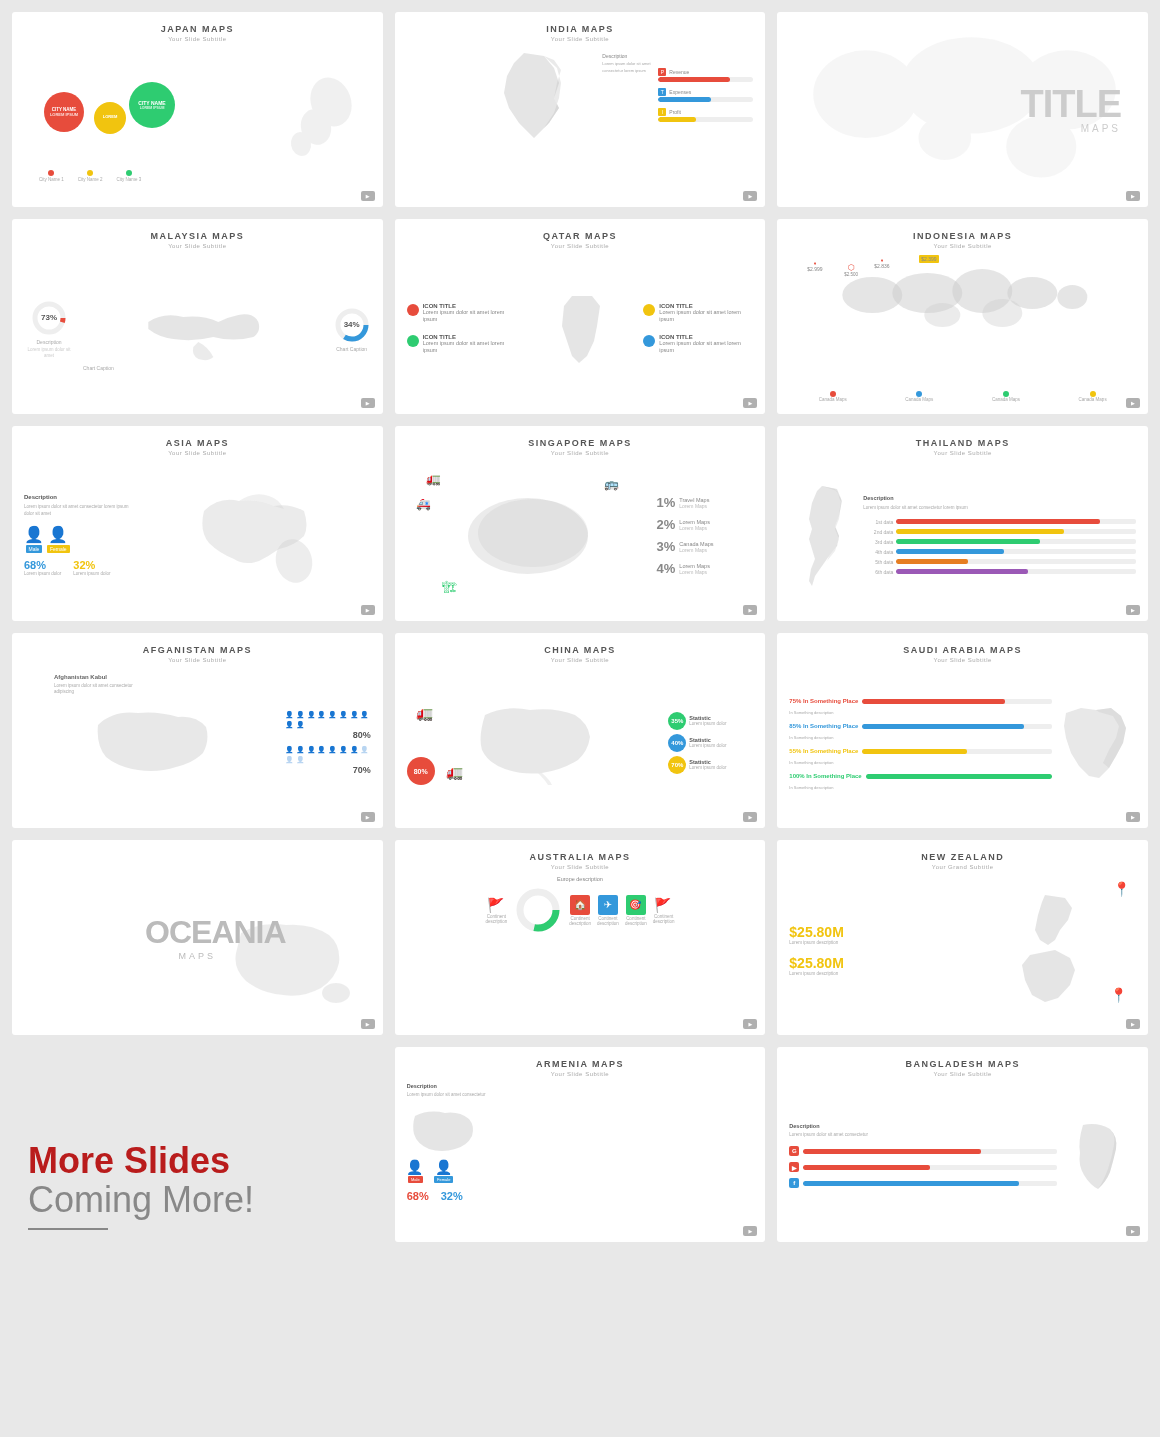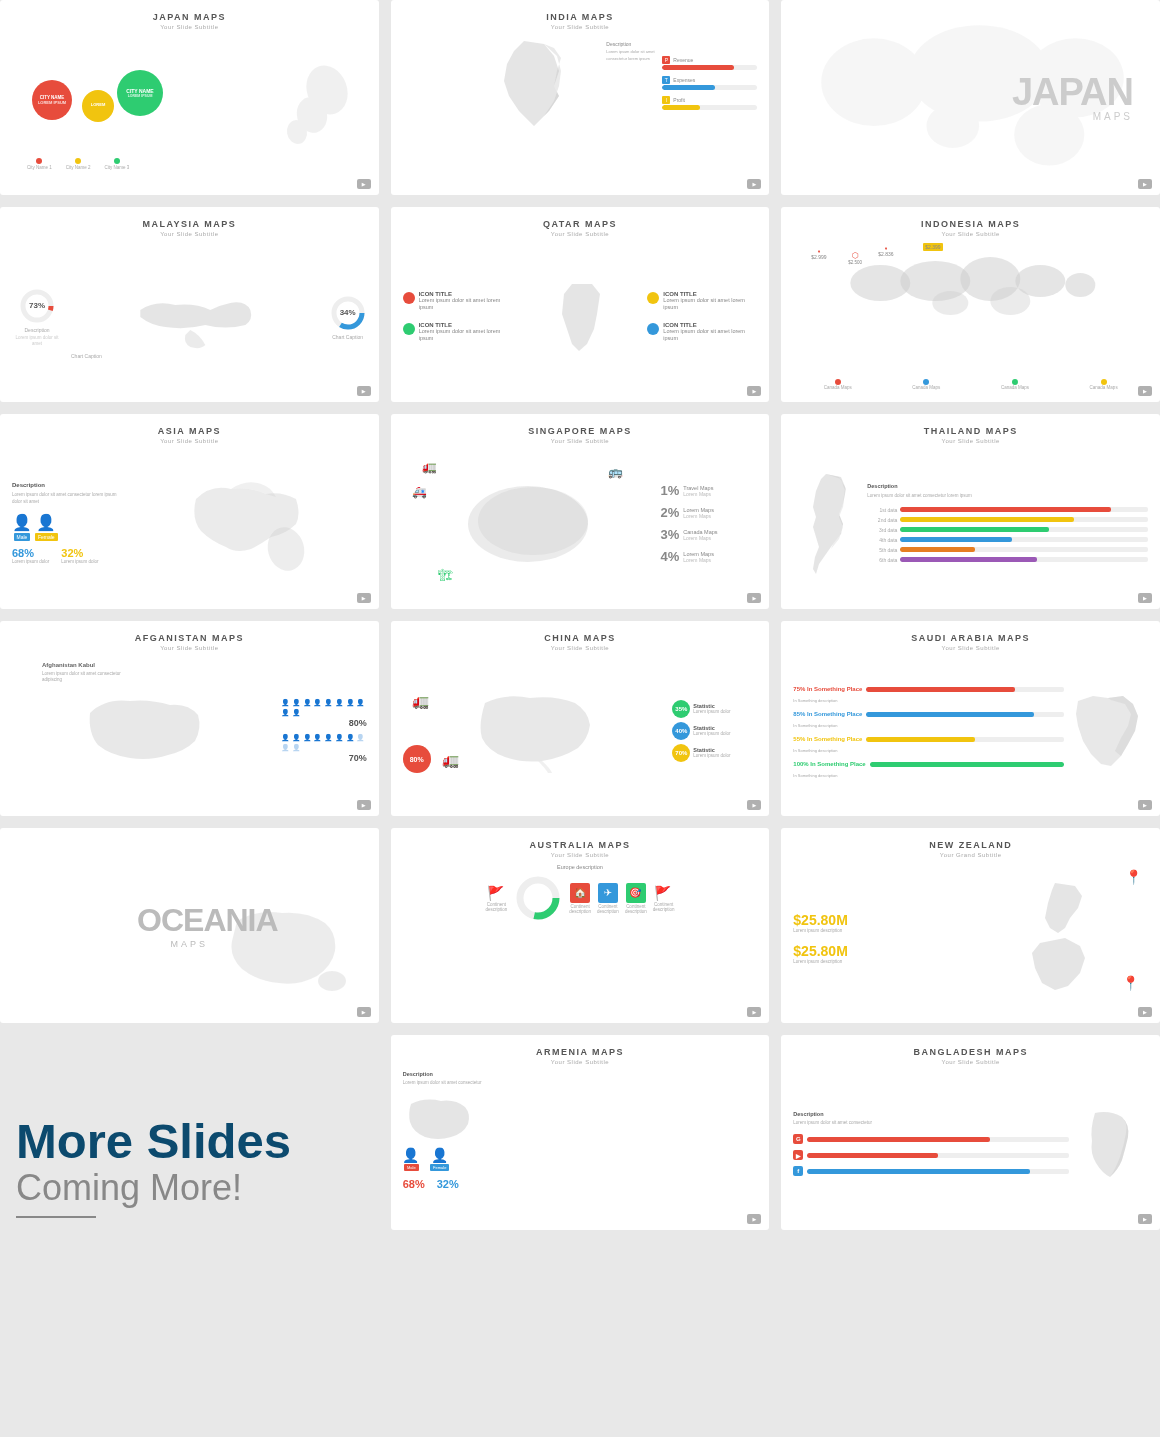--- a/index.html
+++ b/index.html
@@ -6,20 +6,21 @@
     body {
       background: #e8e8e8;
       font-family: 'Arial', sans-serif;
       width: 1160px;
       min-height: 1437px;
     }
     .grid {
       display: grid;
       grid-template-columns: repeat(3, 1fr);
       gap: 12px;
+      padding: 12px;
     }
     .slide {
       background: #ffffff;
       border-radius: 3px;
       position: relative;
       overflow: hidden;
       height: 195px;
       display: flex;
       flex-direction: column;
       align-items: center;
@@ -217,23 +218,23 @@
     
     .more-slides-cell {
       background: transparent;
       display: flex;
       flex-direction: column;
       justify-content: flex-end;
       padding: 12px 16px;
       height: 195px;
     }
     .more-slides-title {
-      font-size: 49px;
+      font-size: 36px;
       font-weight: 900;
-      color: #0c4a6e;
+      color: #b91c1c;
       line-height: 1.1;
     }
     .more-slides-sub {
       font-size: 36px;
       font-weight: 300;
       color: #888;
       line-height: 1.1;
     }
     .more-slides-line {
       width: 80px;
@@ -368,21 +369,21 @@
     <div style="display:flex; flex:1; align-items:center; justify-content:flex-end; width:100%; padding-right:15px; position:relative;">
 
       <svg style="position:absolute; left:0; top:0; opacity:0.07;" width="100%" height="100%" viewBox="0 0 380 195">
         <ellipse cx="80" cy="80" rx="60" ry="50" fill="#888"></ellipse>
         <ellipse cx="200" cy="70" rx="80" ry="55" fill="#888"></ellipse>
         <ellipse cx="310" cy="75" rx="55" ry="45" fill="#888"></ellipse>
         <ellipse cx="280" cy="140" rx="40" ry="35" fill="#888"></ellipse>
         <ellipse cx="170" cy="130" rx="30" ry="25" fill="#888"></ellipse>
       </svg>
       <div style="text-align:right; z-index:1;">
-        <div class="asia-large">JAPAN</div>
+        <div class="asia-large">TITLE</div>
         <div class="asia-sub">MAPS</div>
       </div>
     </div>
     <div class="slide-corner-icon"></div>
   </div>
 
   <div class="slide">
     <div class="slide-title">MALAYSIA MAPS</div>
     <div class="slide-subtitle">Your Slide Subtitle</div>
     <div style="display:flex; width:100%; flex:1; gap:4px; align-items:center;">

